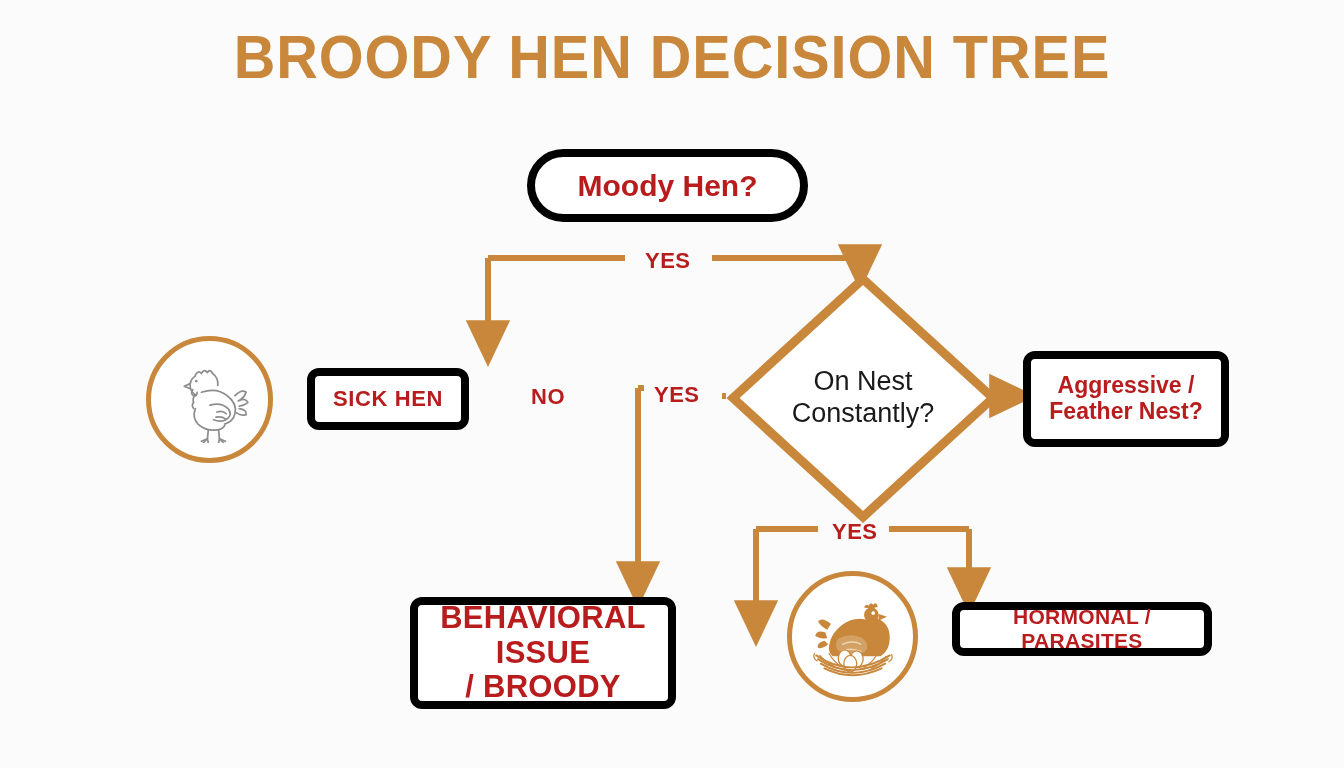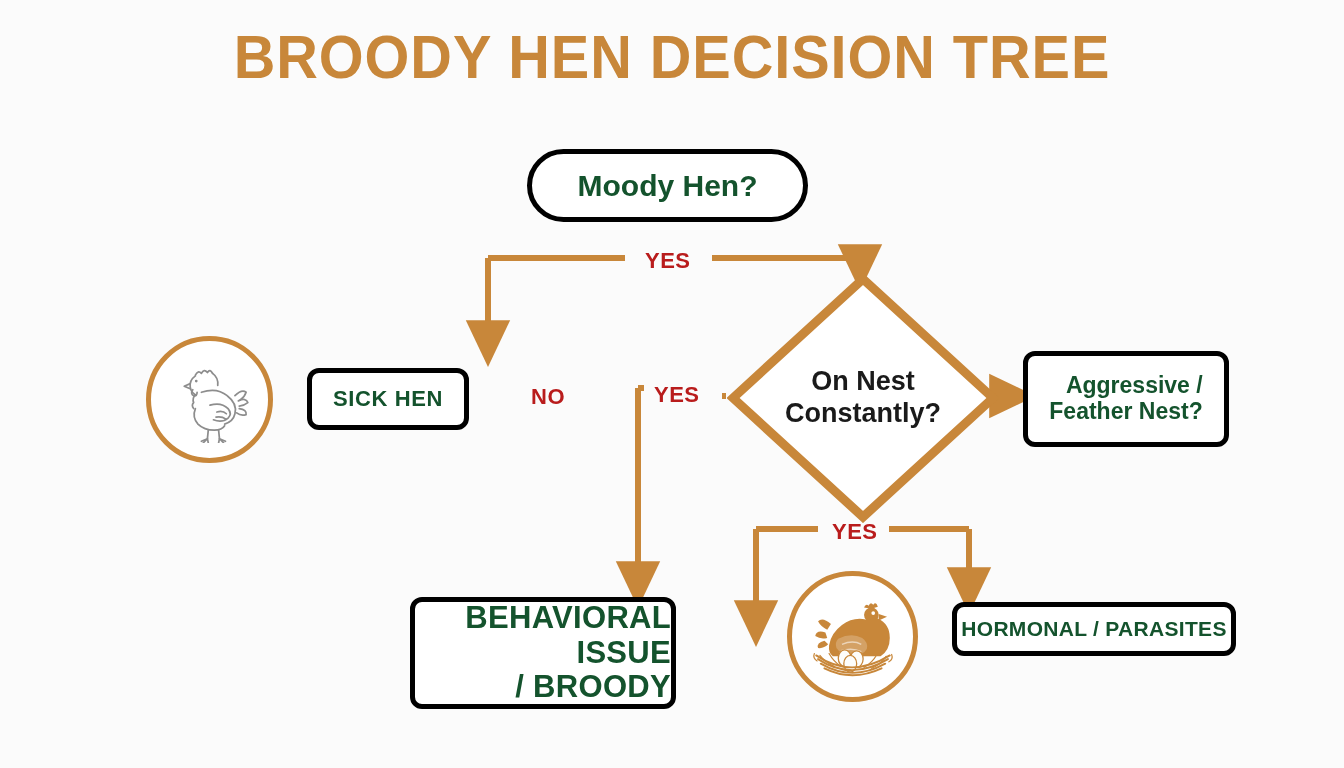--- a/index.html
+++ b/index.html
@@ -41,26 +41,26 @@
     width: 1344px;
     height: 768px;
     pointer-events: none;
   }
 
   
   .node {
     position: absolute;
     box-sizing: border-box;
     background: #ffffff;
-    border: 5px solid #000000;
+    border: 8px solid #000000;
     display: flex;
     align-items: center;
     justify-content: center;
-    text-align: right;
-    color: #14532d;
+    text-align: center;
+    color: #b91c1c;
     line-height: 1.12;
   }
 
   #node-moody {
     left: 527px;
     top: 149px;
     width: 281px;
     height: 73px;
     border-radius: 37px;
     font-size: 30px;
@@ -95,21 +95,21 @@
     height: 112px;
     border-radius: 12px;
     font-size: 31px;
     font-weight: 700;
     letter-spacing: 0.3px;
   }
 
   #node-hormonal {
     left: 952px;
     top: 602px;
-    width: 284px;
+    width: 260px;
     height: 54px;
     border-radius: 12px;
     font-size: 21px;
     font-weight: 700;
     letter-spacing: 0.3px;
   }
 
   
   #node-nest {
     position: absolute;
@@ -123,21 +123,21 @@
     inset: 0;
   }
   #node-nest .diamond-label {
     position: absolute;
     inset: 0;
     display: flex;
     align-items: center;
     justify-content: center;
     text-align: center;
     font-size: 27px;
-    font-weight: 700;
+    font-weight: 400;
     color: #1a1a1a;
     line-height: 1.18;
   }
 
   
   .edge-label {
     position: absolute;
     color: #b91c1c;
     font-weight: 700;
     font-size: 22px;

